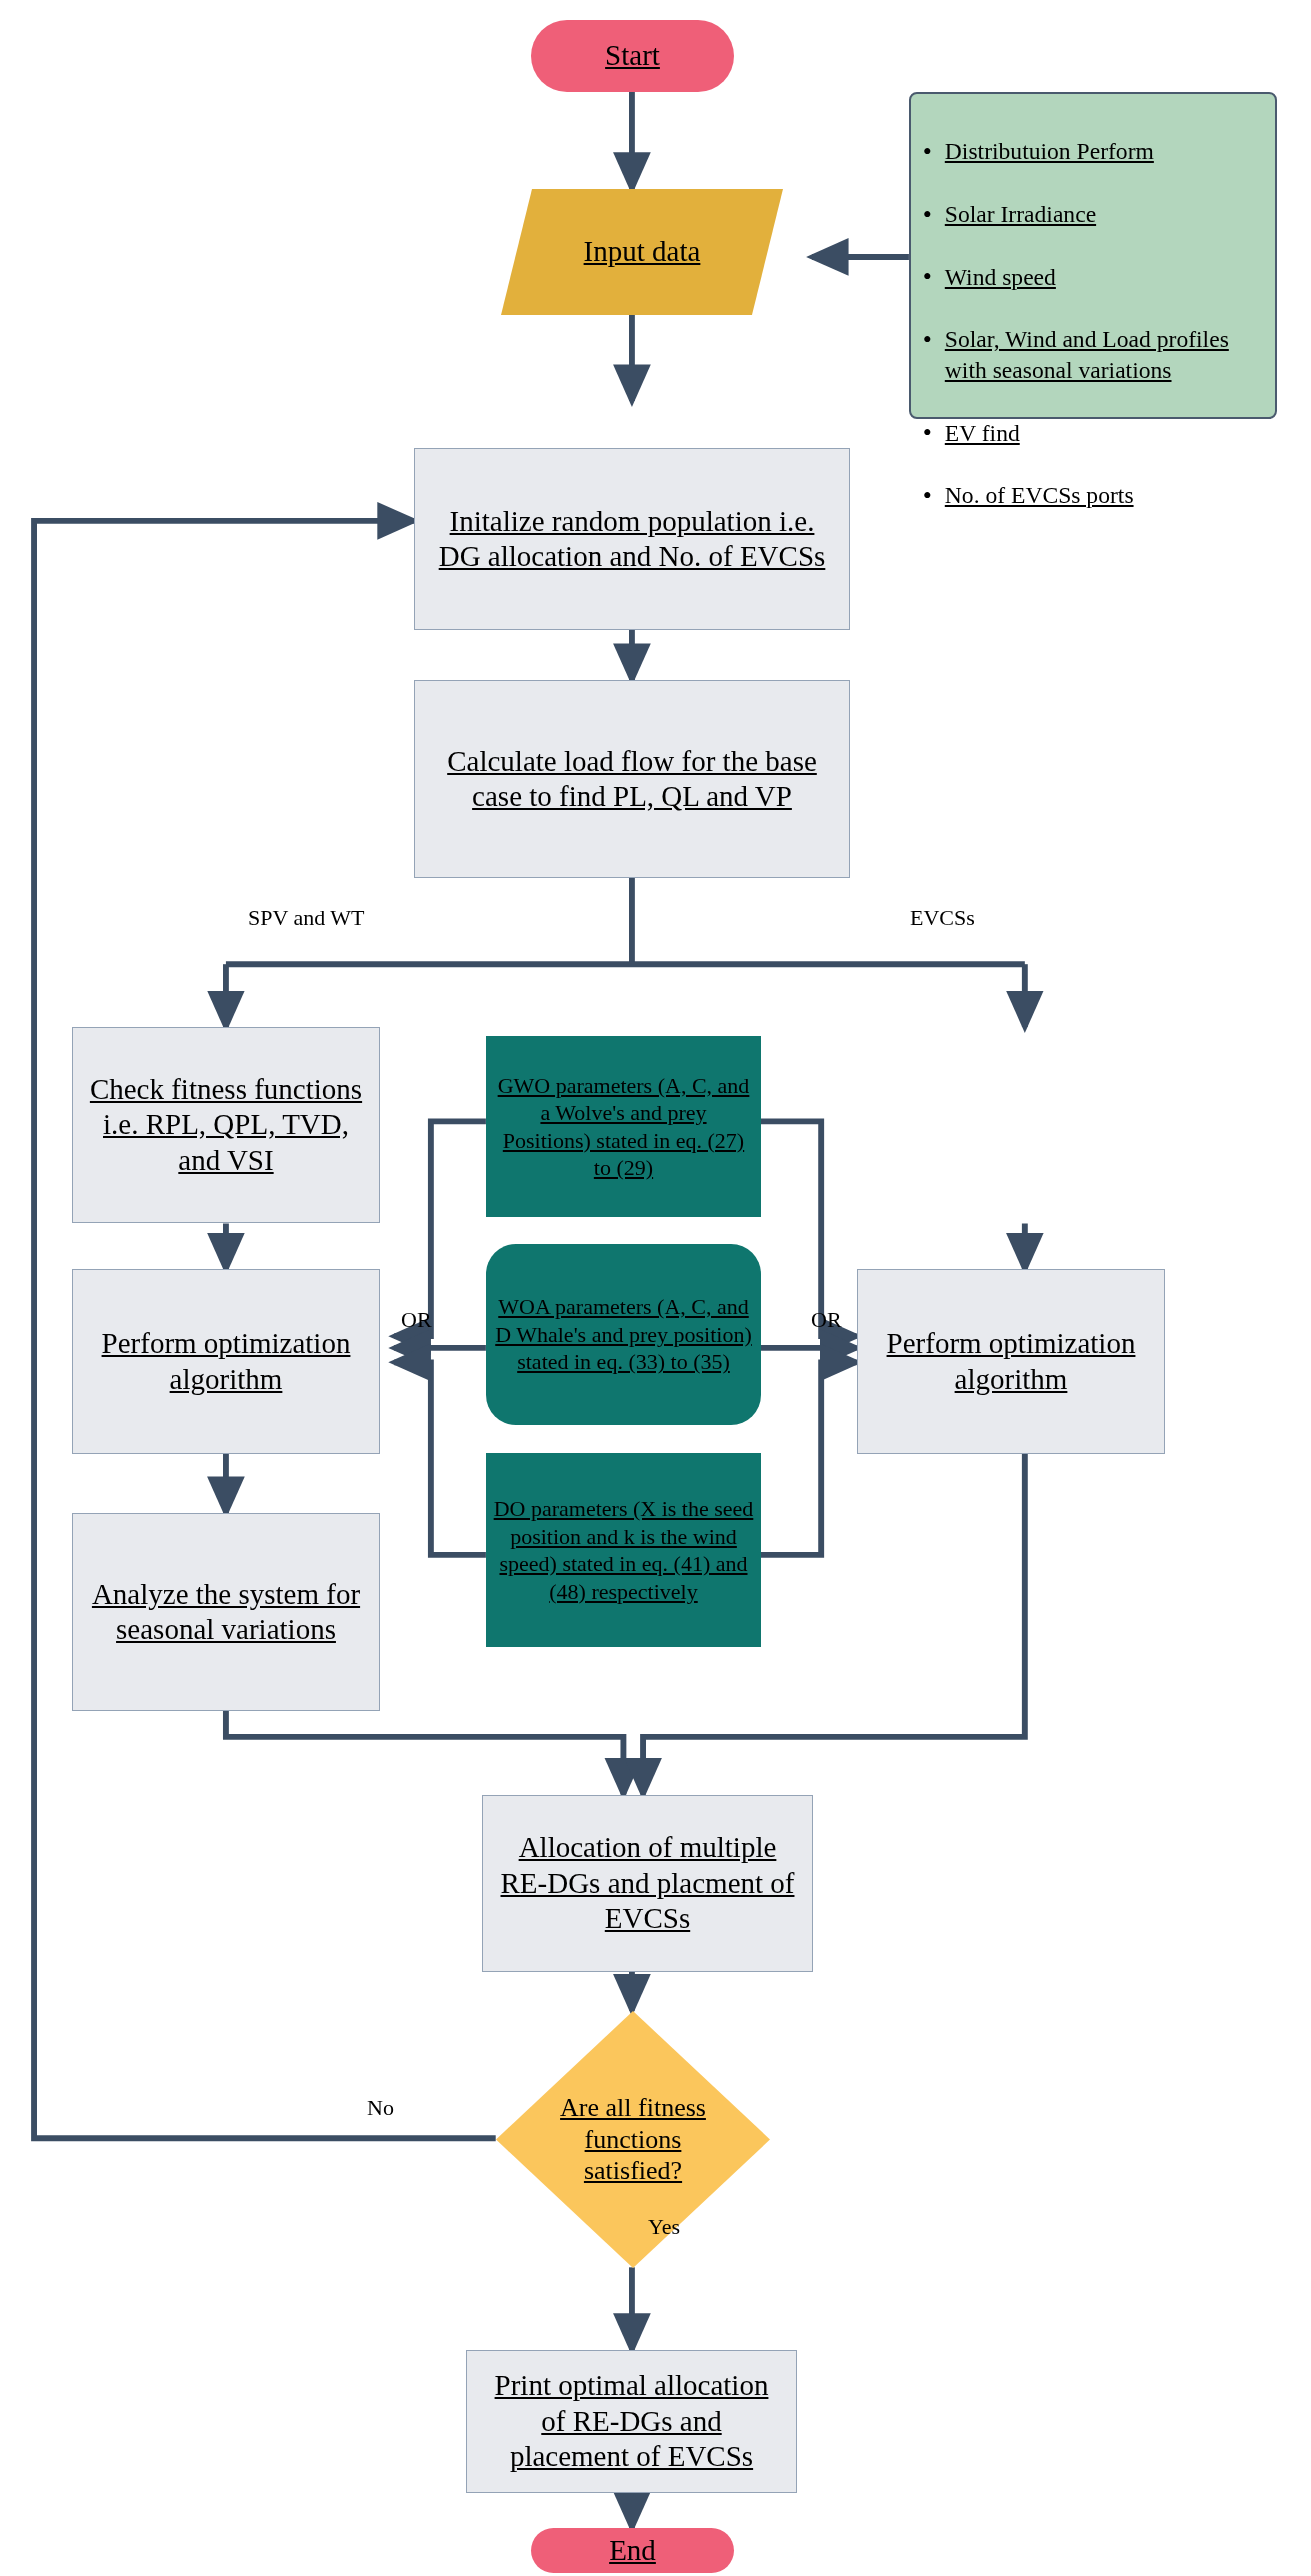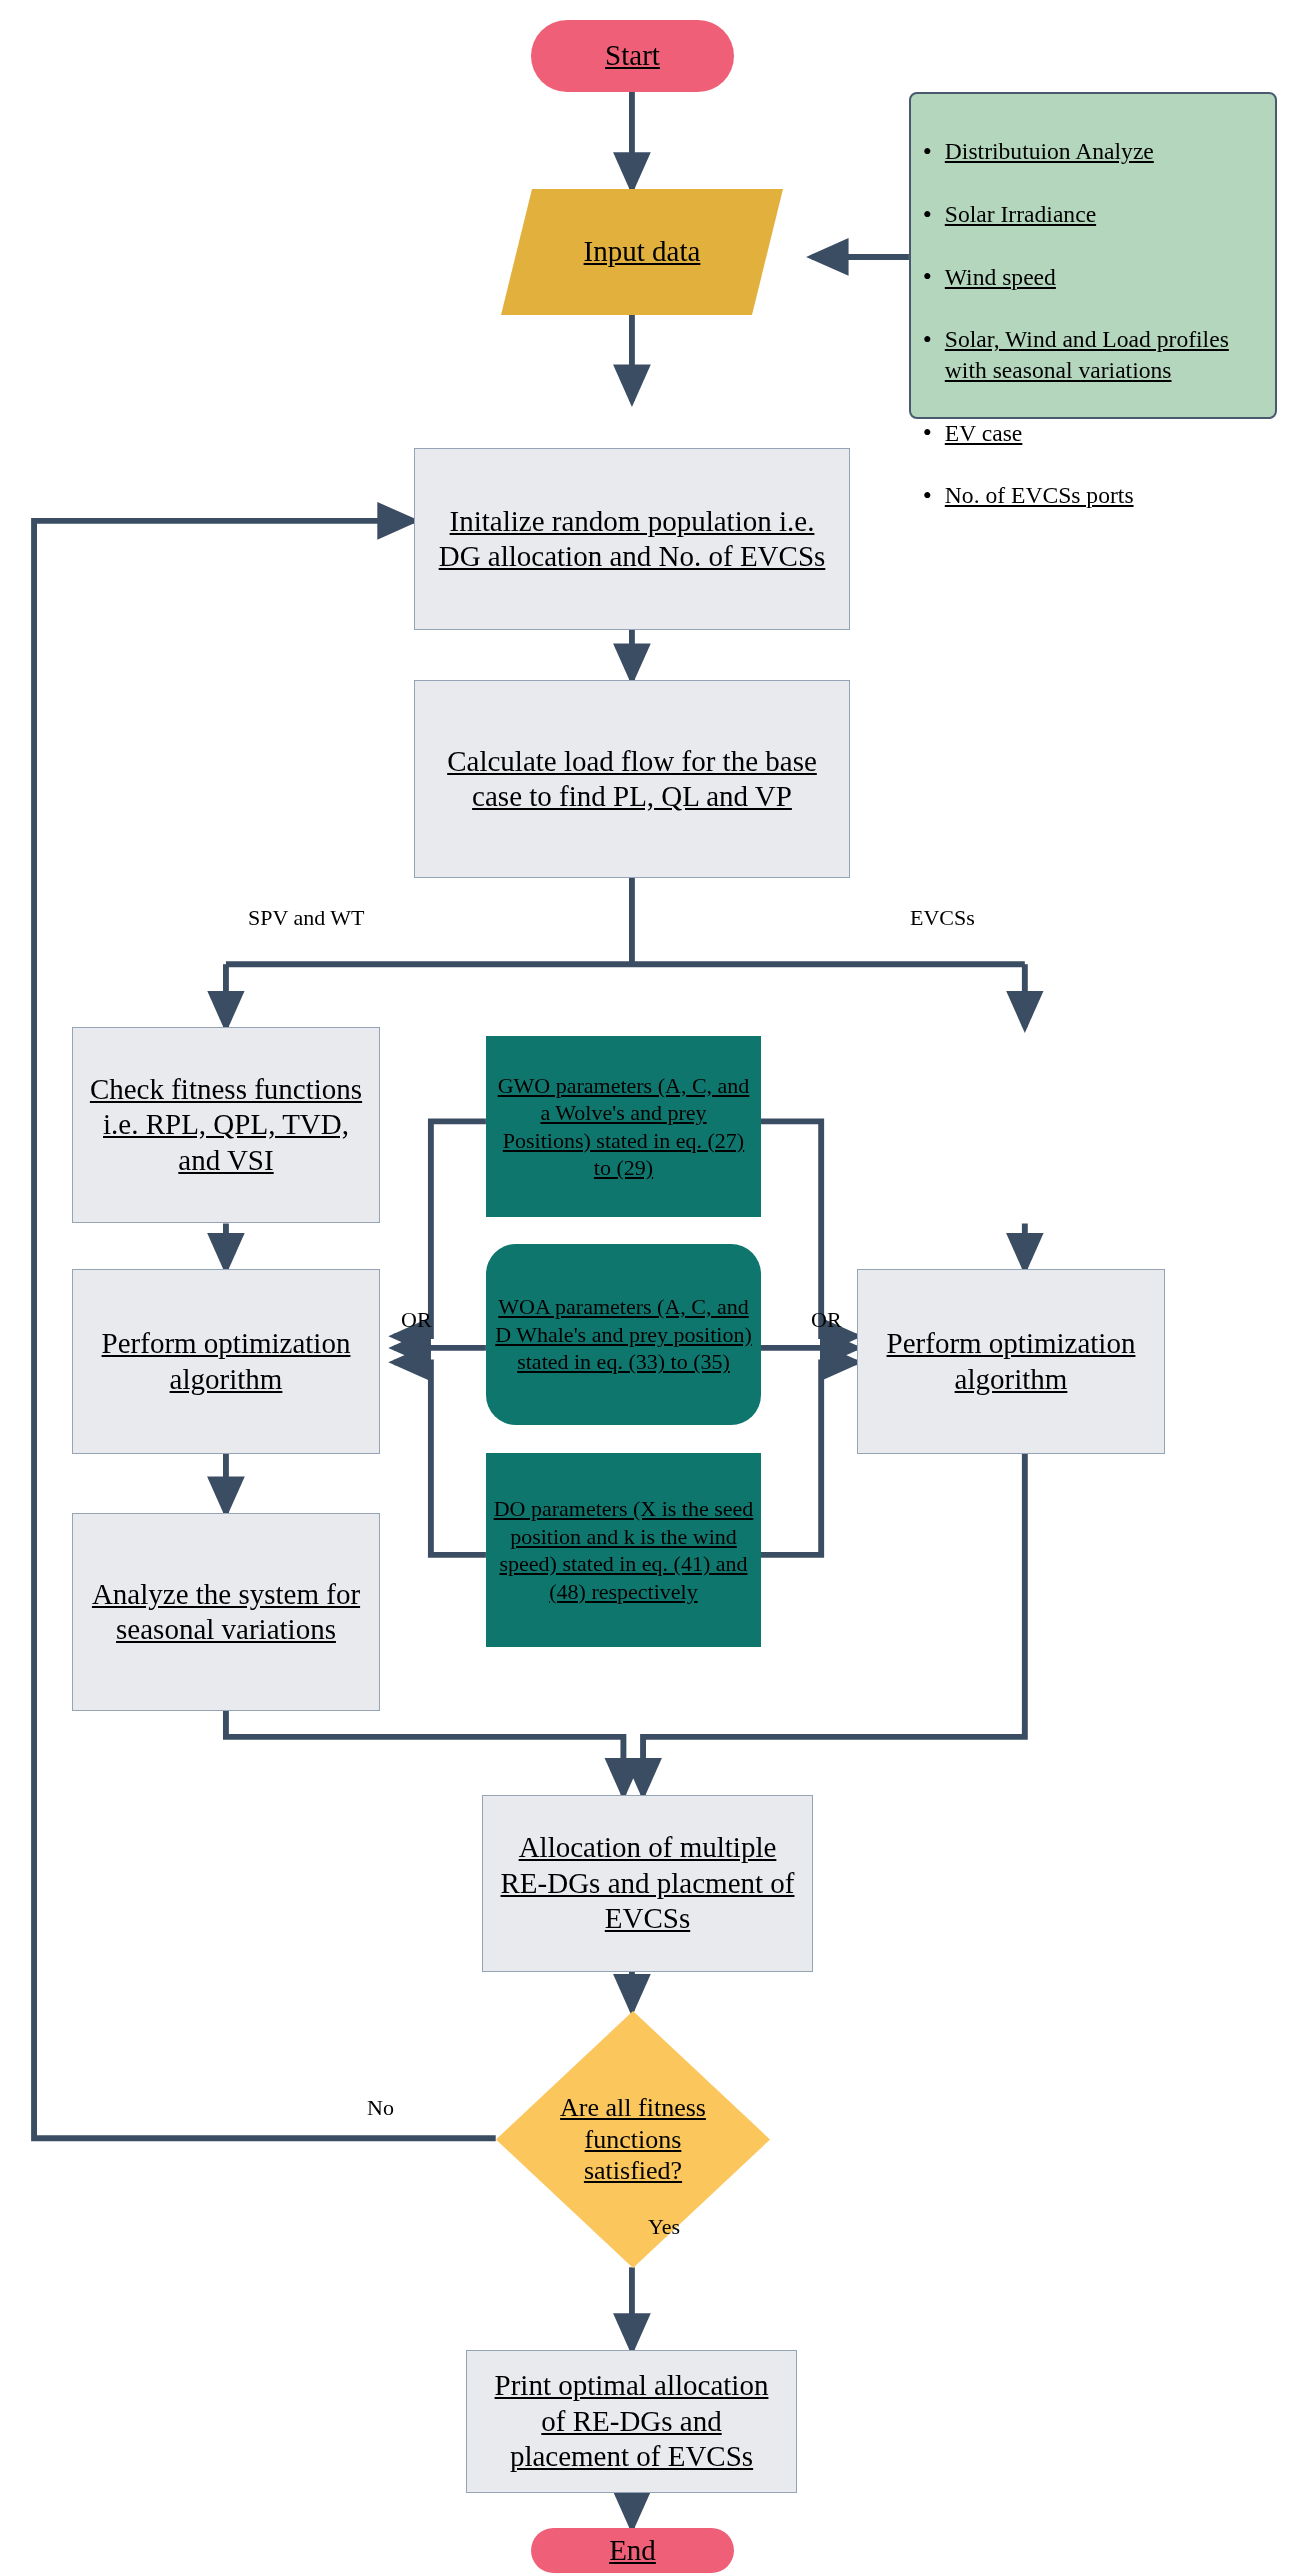--- a/index.html
+++ b/index.html
@@ -93,25 +93,25 @@
     <span>Start</span>
   </div>
 
   <div class="node parallelogram" style="left:501px;top:189px;width:282px;height:126px;">
     <span class="shape"></span>
     <span class="txt">Input data</span>
   </div>
 
   <div class="node greenlist" style="left:909px;top:92px;width:368px;height:327px;">
     <ul>
-      <li>Distributuion Analyze</li>
+      <li>Distributuion Perform</li>
       <li>Solar Irradiance</li>
       <li>Wind speed</li>
       <li>Solar, Wind and Load profiles with seasonal variations</li>
-      <li>EV case</li>
+      <li>EV find</li>
       <li>No. of EVCSs ports</li>
     </ul>
   </div>
 
   <div class="node process" style="left:414px;top:401px;width:436px;height:182px;padding:0 17px;margin-top:47px;">
     <span>Initalize random population i.e. DG allocation and No. of EVCSs</span>
   </div>
 
   <div class="node process" style="left:414px;top:680px;width:436px;height:198px;padding:0 17px;">
     <span>Calculate load flow for the base case to find PL, QL and VP</span>

